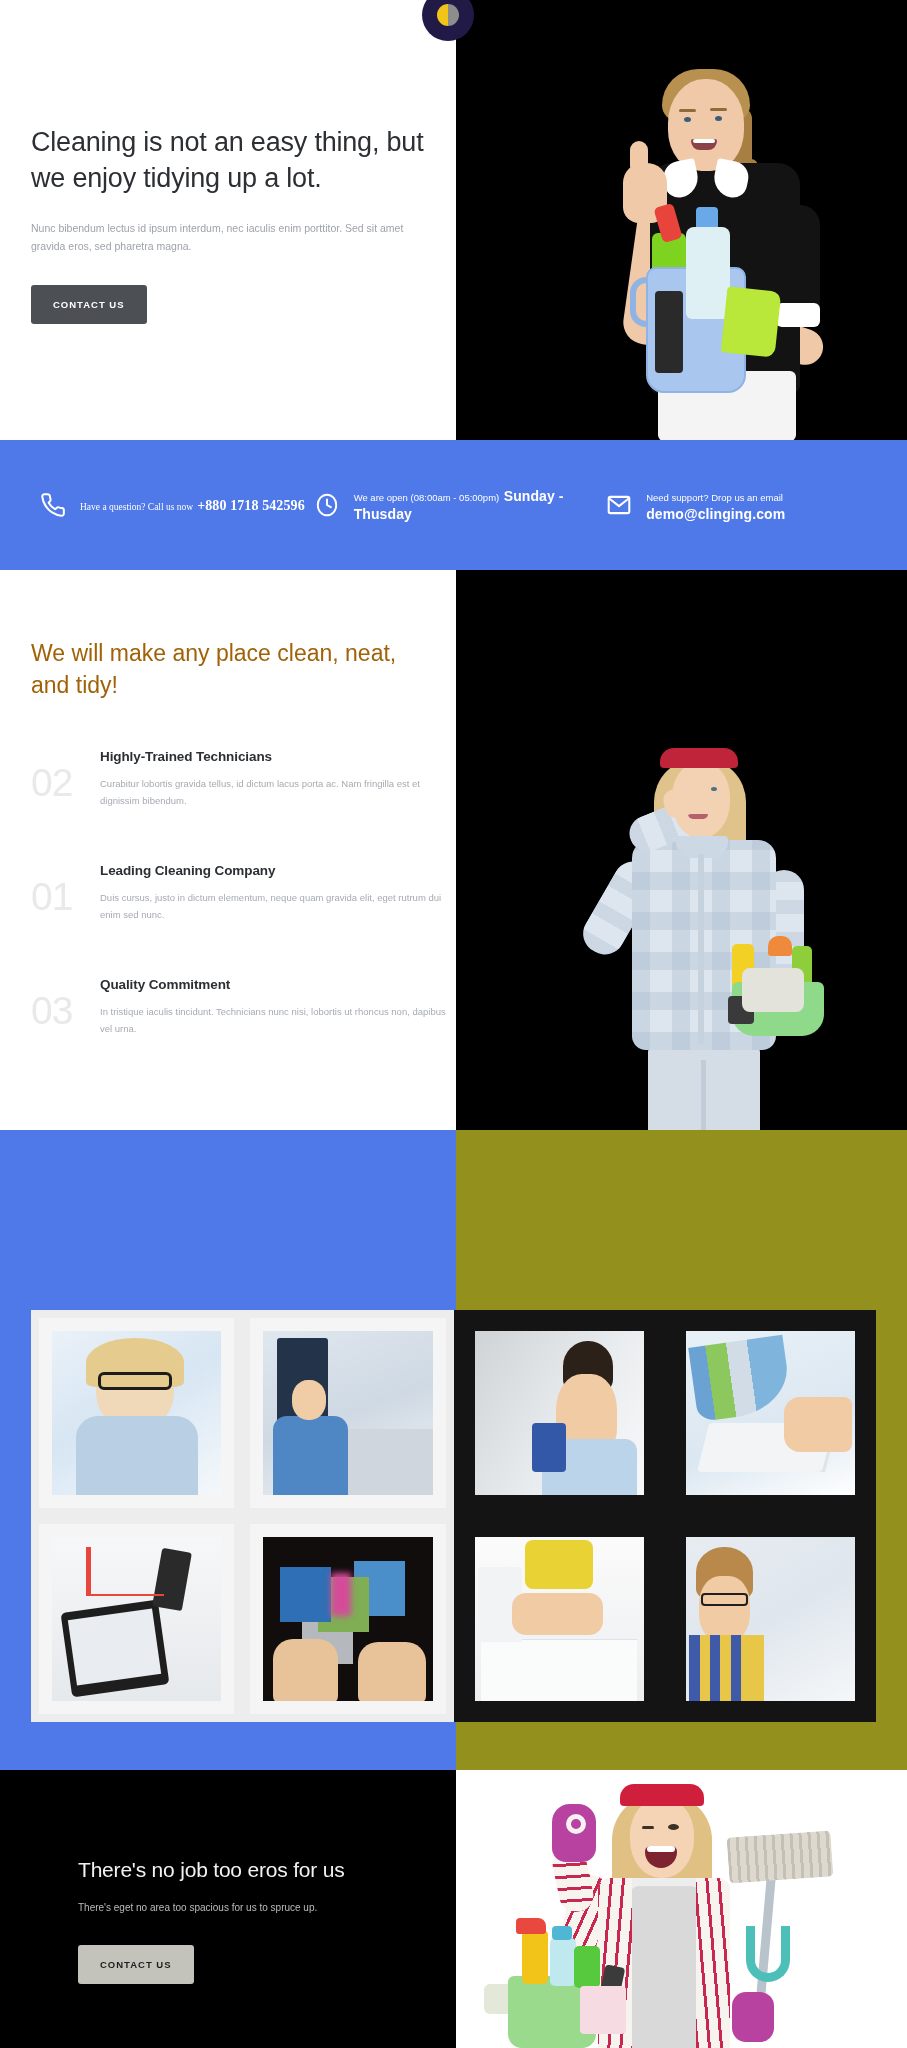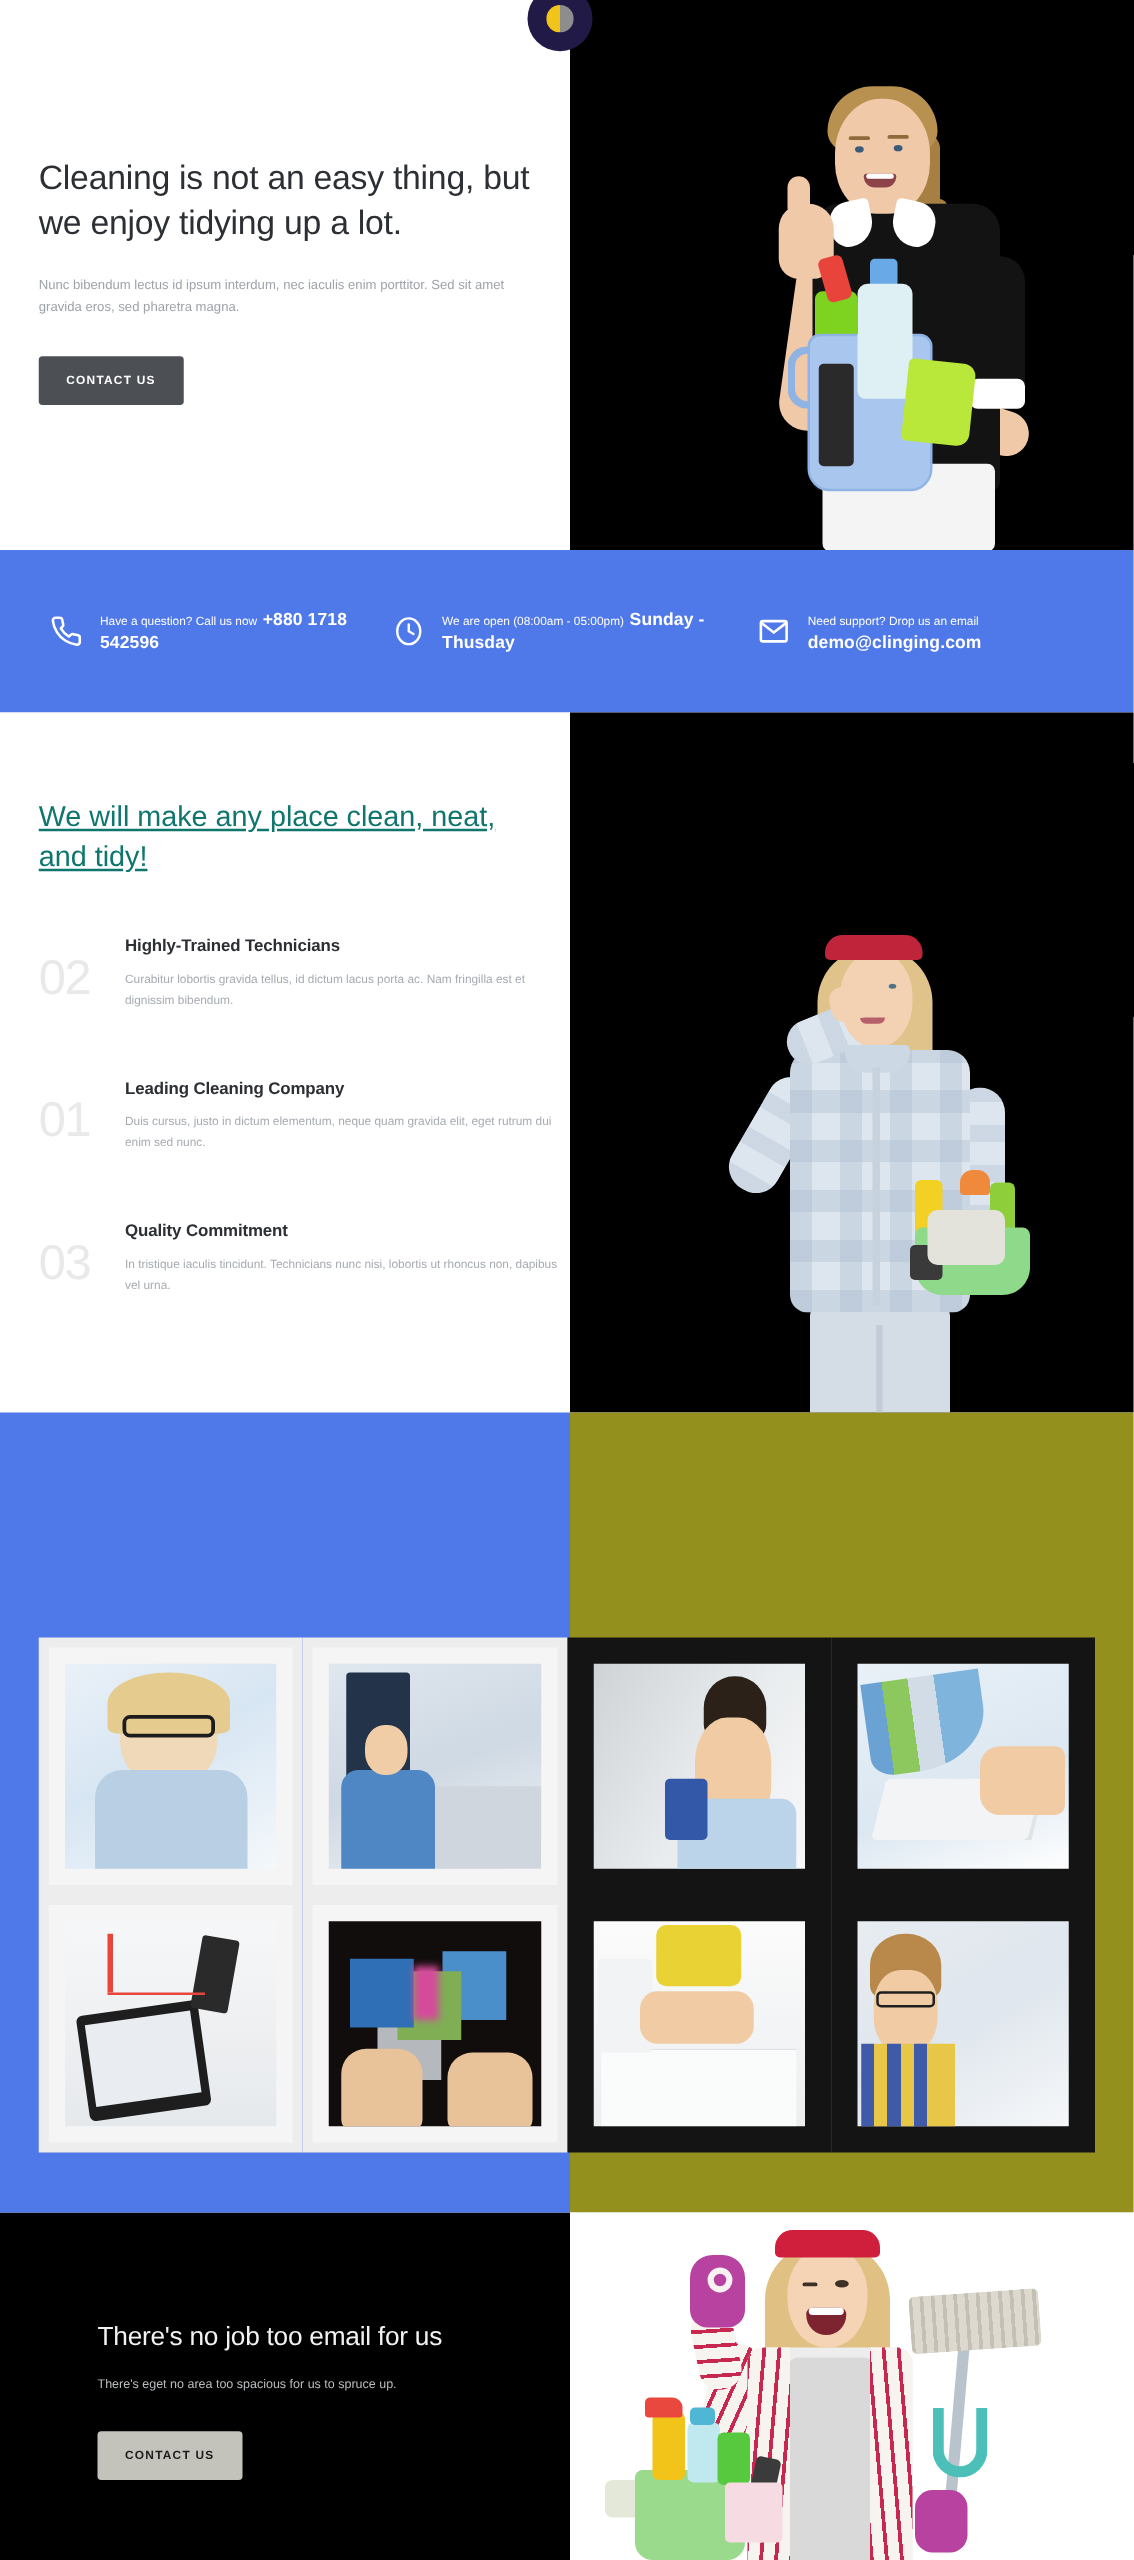--- a/index.html
+++ b/index.html
@@ -96,32 +96,32 @@
     background:#e8443c; border-radius:5px; transform:rotate(-16deg); z-index:9; }
   .m1-cloth { position:absolute; left:186px; top:234px; width:54px; height:66px;
     background:#b9e83a; border-radius:4px 10px 10px 4px; z-index:9; transform:rotate(6deg); }
 
   
   .contactbar {
     width:907px; height:130px; background:#4f78e8;
     display:flex; align-items:center; padding:0 30px;
   }
   .cbcol { display:flex; align-items:center; gap:14px; }
-  .cbcol.c1 { width:300px; padding-left:10px; }
+  .cbcol.c1 { width:300px; padding-left:10px;font-family:Liberation Serif, serif; }
   .cbcol.c2 { width:310px; }
   .cbcol.c3 { width:287px; }
   .cbicon { color:#fff; flex:0 0 auto; display:flex; align-items:center; }
   .cbtxt .top { color:#ffffff; font-size:9.5px; font-weight:400; margin-bottom:7px; }
   .cbtxt .bot { color:#ffffff; font-size:14px; font-weight:700; letter-spacing:0.1px; }
 
   
   .features { width:907px; height:560px; display:flex; }
   .feat-left  { width:456px; height:560px; background:#ffffff; padding:68px 0 0 31px; position:relative; }
   .feat-right { width:451px; height:560px; background:#000000; position:relative; overflow:hidden; }
-  .feat-title { font-size:23px; line-height:1.38; color:#0f766e; font-weight:400; width:400px;text-decoration:underline; }
+  .feat-title { font-size:23px; line-height:1.38; color:#a16207; font-weight:400; width:400px; }
   .feat-list { margin-top:48px; }
   .feat-item { position:relative; padding-left:69px; margin-bottom:40px; min-height:74px; }
   .feat-num {
     position:absolute; left:0; top:14px; font-size:39px; color:#e9e9e9;
     font-weight:400; letter-spacing:-1px; line-height:1;
   }
   .feat-h { font-size:13.5px; color:#2c2f33; font-weight:700; margin-bottom:12px; letter-spacing:-0.1px; }
   .feat-p { font-size:9.5px; line-height:1.78; color:#a6abb2; width:350px; }
 
   
@@ -539,21 +539,21 @@
             <i></i>
             <u></u>
           </div>
         </div>
     </div>
   </div>
 </section>
 
 <section class="cta">
   <div class="cta-left">
-    <h2 class="cta-title">There's no job too email for us</h2>
+    <h2 class="cta-title">There's no job too eros for us</h2>
     <p class="cta-sub">There's eget no area too spacious for us to spruce up.</p>
     <button class="btn-light">CONTACT US</button>
   </div>
 
   <div class="cta-right">
     <div class="maid3">
       <div class="m3-hair"></div>
       <div class="m3-head"></div>
       <div class="m3-band"></div>
       <div class="m3-eyeL"></div>

